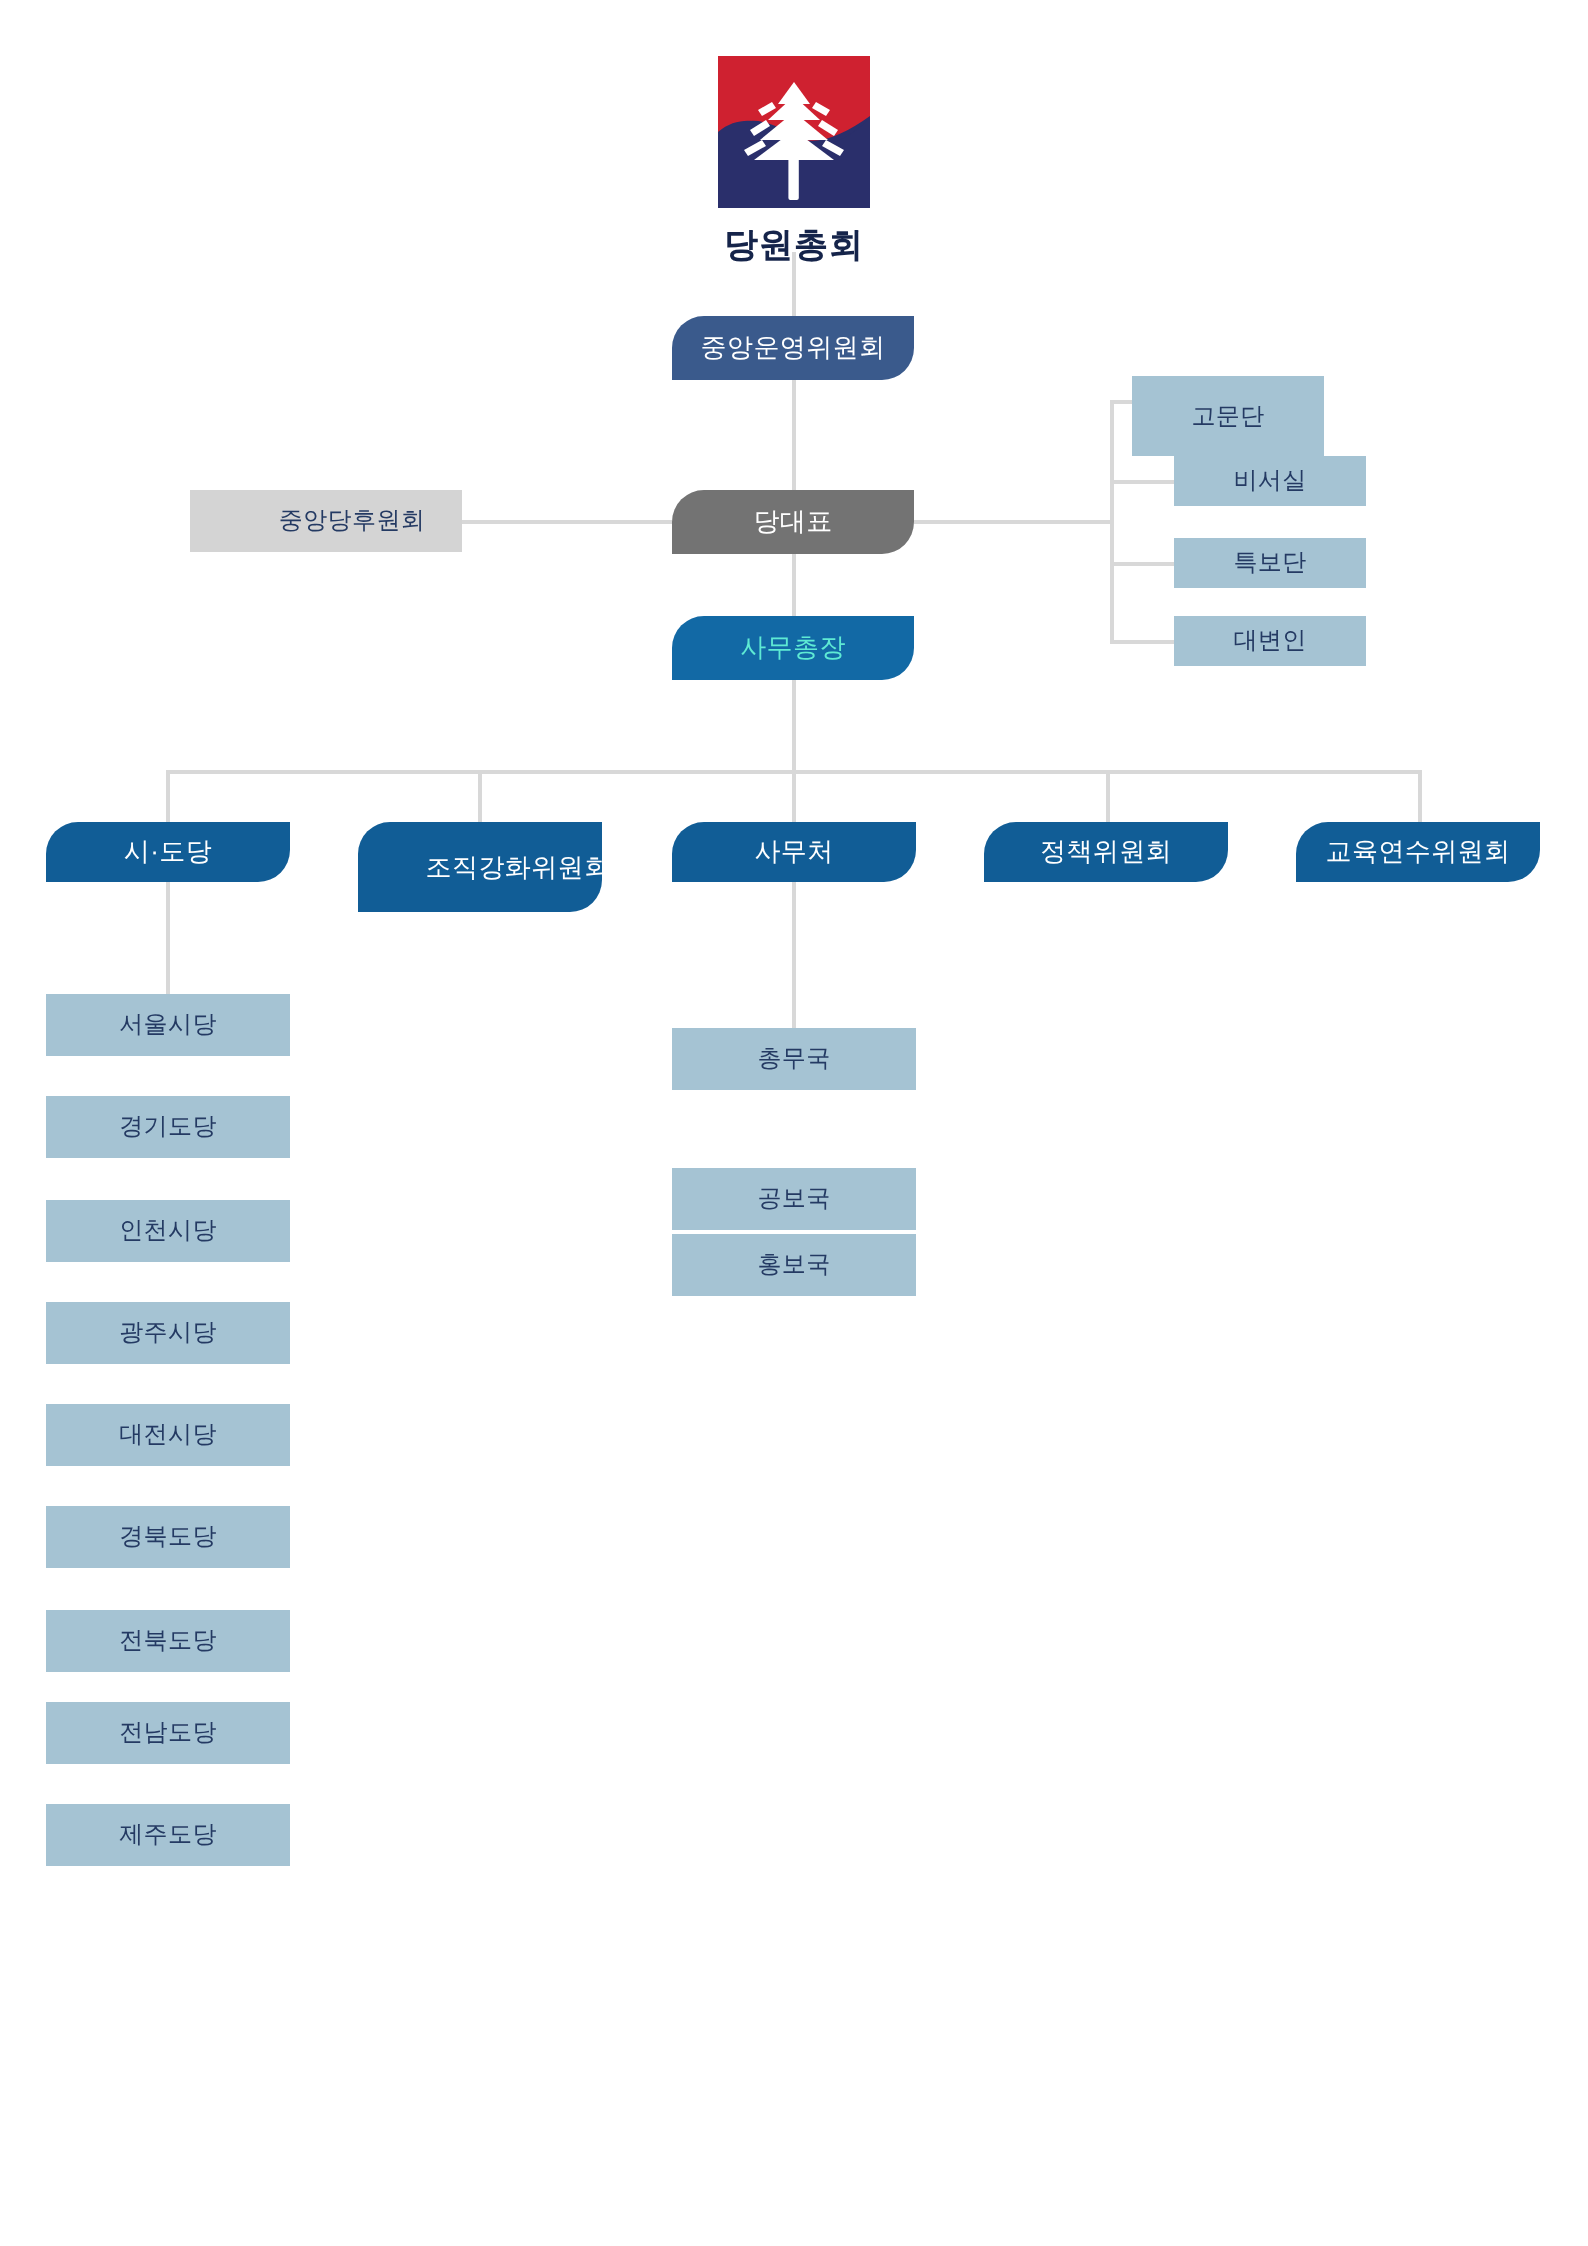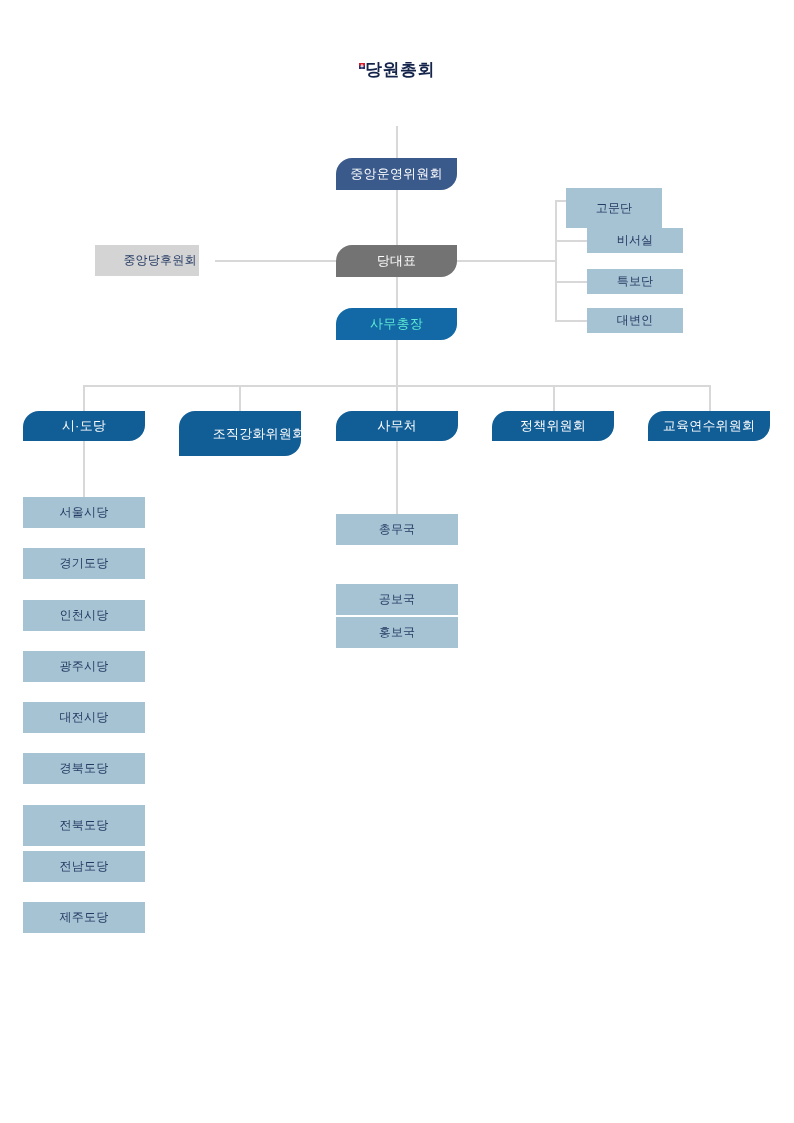--- a/index.html
+++ b/index.html
@@ -86,21 +86,21 @@
     color: #243a63;
     border-radius: 0;
     font-size: 12px;
     font-weight: 400;
   }
 
   
   .logo-wrap {
     position: absolute;
     display: flex;
-    flex-direction: row;
+    flex-direction: column;
     align-items: center;
   }
   .logo-mark {
     width: 76px;
     height: 76px;
     display: block;
   }
   .logo-caption {
     margin-top: 7px;
     font-size: 17px;
@@ -145,21 +145,21 @@
   </div>
 
   <div class="line vline" style="left:396px; top:190px; height:55px;"></div>
 
   <div class="node n-azure" style="left:336px; top:245px; width:121px; height:32px;">
     <span>당대표</span>
   </div>
 
   <div class="line hline" style="left:215px; top:260px; width:121px;"></div>
 
-  <div class="node n-gray" style="left:95px; top:245px; width:104px; height:31px;padding-left:26px;">
+  <div class="node n-gray" style="left:95px; top:245px; width:136px; height:31px;padding-left:26px;">
     <span>중앙당후원회</span>
   </div>
 
   <div class="line hline" style="left:457px; top:260px; width:99px;"></div>
 
   <div class="line vline" style="left:555px; top:200px; height:121px;"></div>
 
   <div class="line hline" style="left:555px; top:200px; width:32px;"></div>
   <div class="line hline" style="left:555px; top:240px; width:32px;"></div>
   <div class="line hline" style="left:555px; top:281px; width:32px;"></div>
@@ -222,21 +222,21 @@
   </div>
   <div class="node n-lightsteel" style="left:23px; top:651px; width:122px; height:31px;">
     <span>광주시당</span>
   </div>
   <div class="node n-lightsteel" style="left:23px; top:702px; width:122px; height:31px;">
     <span>대전시당</span>
   </div>
   <div class="node n-lightsteel" style="left:23px; top:753px; width:122px; height:31px;">
     <span>경북도당</span>
   </div>
-  <div class="node n-lightsteel" style="left:23px; top:805px; width:122px; height:41px;">
+  <div class="node n-lightsteel" style="left:23px; top:805px; width:122px; height:31px;">
     <span>전북도당</span>
   </div>
   <div class="node n-lightsteel" style="left:23px; top:851px; width:122px; height:31px;">
     <span>전남도당</span>
   </div>
   <div class="node n-lightsteel" style="left:23px; top:902px; width:122px; height:31px;">
     <span>제주도당</span>
   </div>
 
   <div class="line vline" style="left:396px; top:441px; height:73px;"></div>

